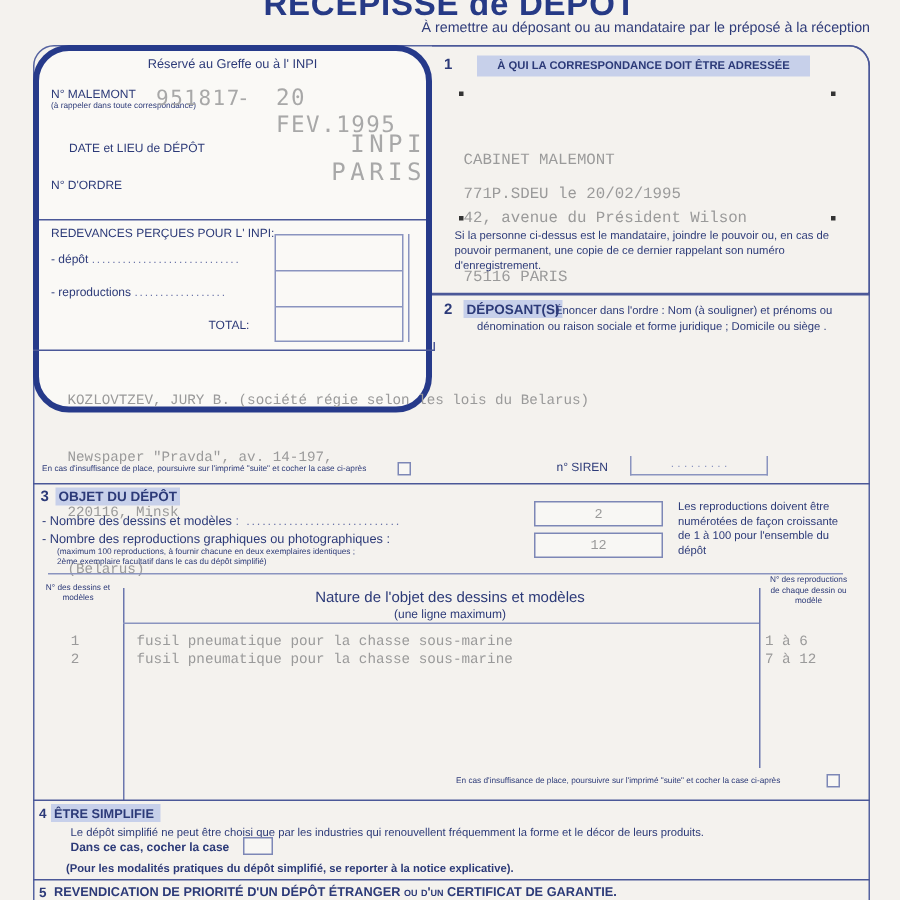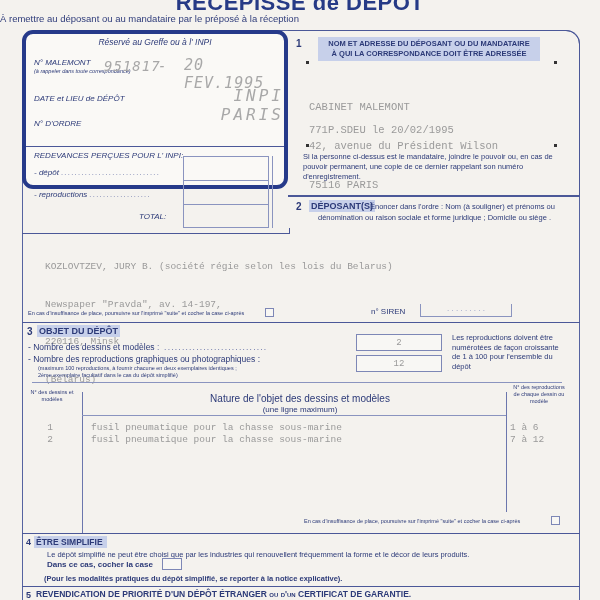--- a/index.html
+++ b/index.html
@@ -1,27 +1,27 @@
 <!DOCTYPE html>
 <html><head>
 <meta charset="utf-8">
 <style>
   * { box-sizing: border-box; margin: 0; padding: 0; }
   html, body { width: 600px; height: 600px; overflow: hidden; background: #f4f2ee; }
   body { position: relative; font-family: "Liberation Sans", sans-serif; color: #2c3a78; }
   .abs { position: absolute; }
   .mono { font-family: "Liberation Mono", monospace; color: #9a9a9a; }
   .title { left: 0; width: 600px; top: -10px; text-align: center; font-size: 22px; font-weight: bold; color: #263a86; letter-spacing: 0.5px; }
-  .subtitle { left: 0; width: 580px; top: 13px; text-align: left; font-size: 9.5px; color: #2f3c7a; }
+  .subtitle { left: 0; width: 580px; top: 13px; text-align: right; font-size: 9.5px; color: #2f3c7a; }
 
   
   .frame { left: 22px; top: 30px; width: 558px; height: 580px; border: 1.5px solid #5563a0; border-radius: 14px 14px 0 0; }
 
   
-  .reserve { left: 22px; top: 30px; width: 266px; height: 159px; border: 4px solid #263a8a; border-radius: 11px; background: #faf9f6; font-style: italic; }
+  .reserve { left: 22px; top: 30px; width: 266px; height: 245px; border: 4px solid #263a8a; border-radius: 24px; background: #faf9f6; }
   .reserve .hdr { position: absolute; top: 3px; left: 0; width: 100%; text-align: center; font-size: 8.5px; }
   .reserve .lbl { position: absolute; font-size: 8px; }
   .reserve .sm { position: absolute; font-size: 5.5px; }
   .reserve .sep { position: absolute; left: 0; width: 100%; top: 112px; border-top: 1.5px solid #4b5898; }
   .stamp { position: absolute; font-family: "DejaVu Sans Mono", monospace; color: #a8a8a8; font-size: 15px; letter-spacing: 1px; }
   .fee-grid { position: absolute; left: 157px; top: 122px; width: 86px; height: 72px; border: 1px solid #8a94bf; }
   .fee-grid div { height: 24px; border-bottom: 1px solid #8a94bf; }
   .fee-grid2 { position: absolute; left: 246px; top: 122px; width: 3px; height: 72px; border-left: 1px solid #8a94bf; }
   .dots { letter-spacing: 1.2px; color: #6a74a8; }
 
@@ -53,39 +53,38 @@
 
 <div class="abs s1"></div>
 
 <div class="abs reserve">
   <div class="hdr">Réservé au Greffe ou à l' INPI</div>
   <div class="lbl" style="left:8px; top:24px;">N° MALEMONT</div>
   <div class="sm" style="left:8px; top:34px;">(à rappeler dans toute correspondance)</div>
   <div class="stamp" style="left:78px; top:24px; font-size:14px;">951817</div>
   <div class="stamp" style="left:132px; top:24px; font-size:14px;">-</div>
   <div class="stamp" style="left:158px; top:22px; font-size:15px;">20 FEV.1995</div>
-  <div class="lbl" style="left:8px; top:60px;text-align:right;">DATE et LIEU de DÉPÔT</div>
+  <div class="lbl" style="left:20px; top:60px;text-align:right;">DATE et LIEU de DÉPÔT</div>
   <div class="stamp" style="left:150px; top:52px; font-size:16px; letter-spacing:3px;text-align:right;">INPI PARIS</div>
   <div class="lbl" style="left:8px; top:85px;">N° D'ORDRE</div>
   <div class="sep"></div>
   <div class="lbl" style="left:8px; top:117px;">REDEVANCES PERÇUES POUR L' INPI:</div>
   <div class="lbl" style="left:8px; top:134px;"><span>- dépôt</span> <span class="dots">.............................</span></div>
   <div class="lbl" style="left:8px; top:156px;"><span>- reproductions</span> <span class="dots">..................</span></div>
   <div class="lbl" style="left:113px; top:178px;">TOTAL:</div>
   <div class="fee-grid">
       <div></div>
       <div></div>
       <div style="border:none"></div>
     </div>
   <div class="fee-grid2"></div>
 </div>
 
 <div class="abs num" style="left:296px; top:38px;">1</div>
 <div class="abs hl" style="left:318px; top:37px; width:222px;">
-  <div>NOM ET ADRESSE DU DÉPOSANT OU DU MANDATAIRE</div>
   <div>À QUI LA CORRESPONDANCE DOIT ÊTRE ADRESSÉE</div>
 </div>
 <div class="abs" style="left:306px; top:61px; width:3px; height:3px; background:#333;"></div>
 <div class="abs" style="left:554px; top:61px; width:3px; height:3px; background:#333;"></div>
 <div class="abs mono addr" style="left:309px; top:75px;">
   <div>CABINET MALEMONT</div>
   <div>42, avenue du Président Wilson</div>
   <div>75116 PARIS</div>
 </div>
 <div class="abs mono addr" style="left:309px; top:124px;">771P.SDEU le 20/02/1995</div>

